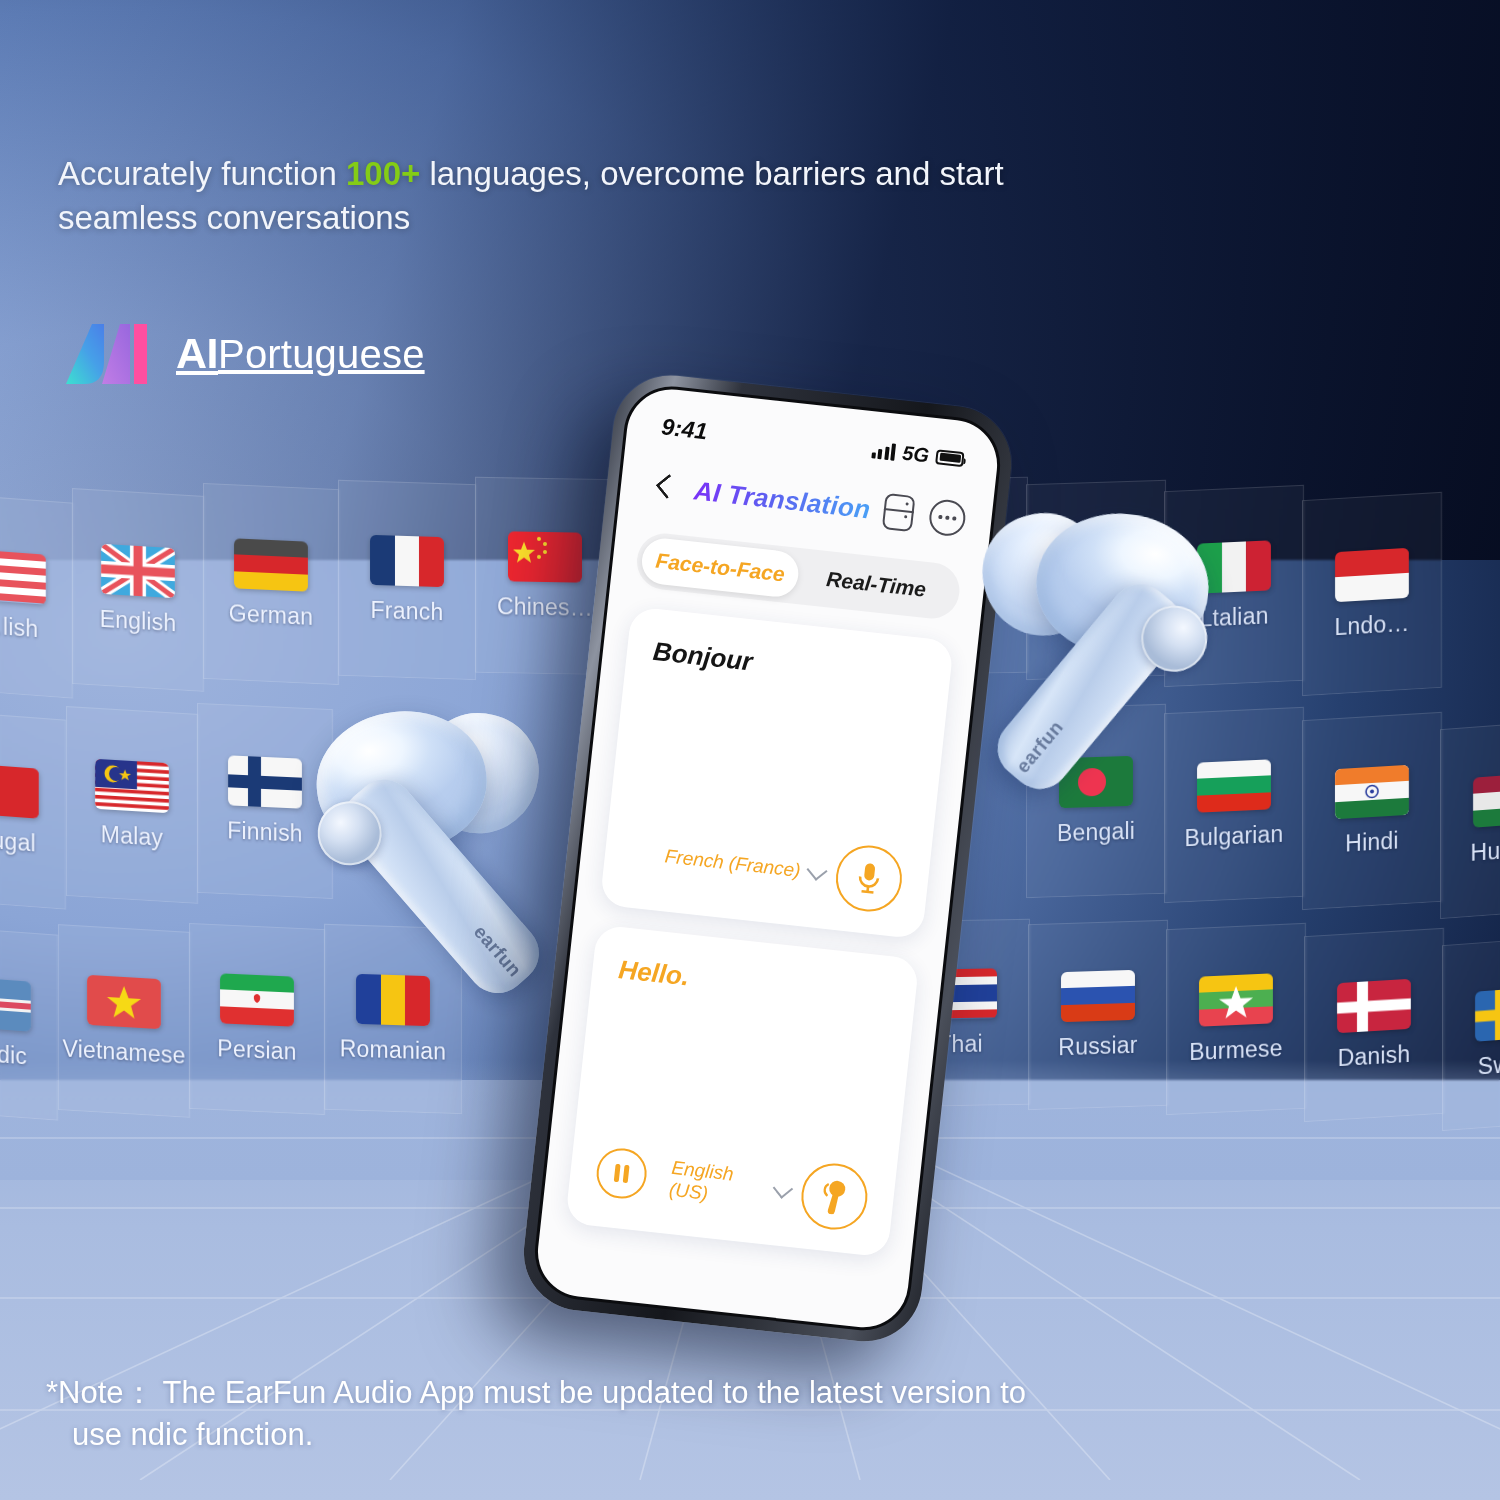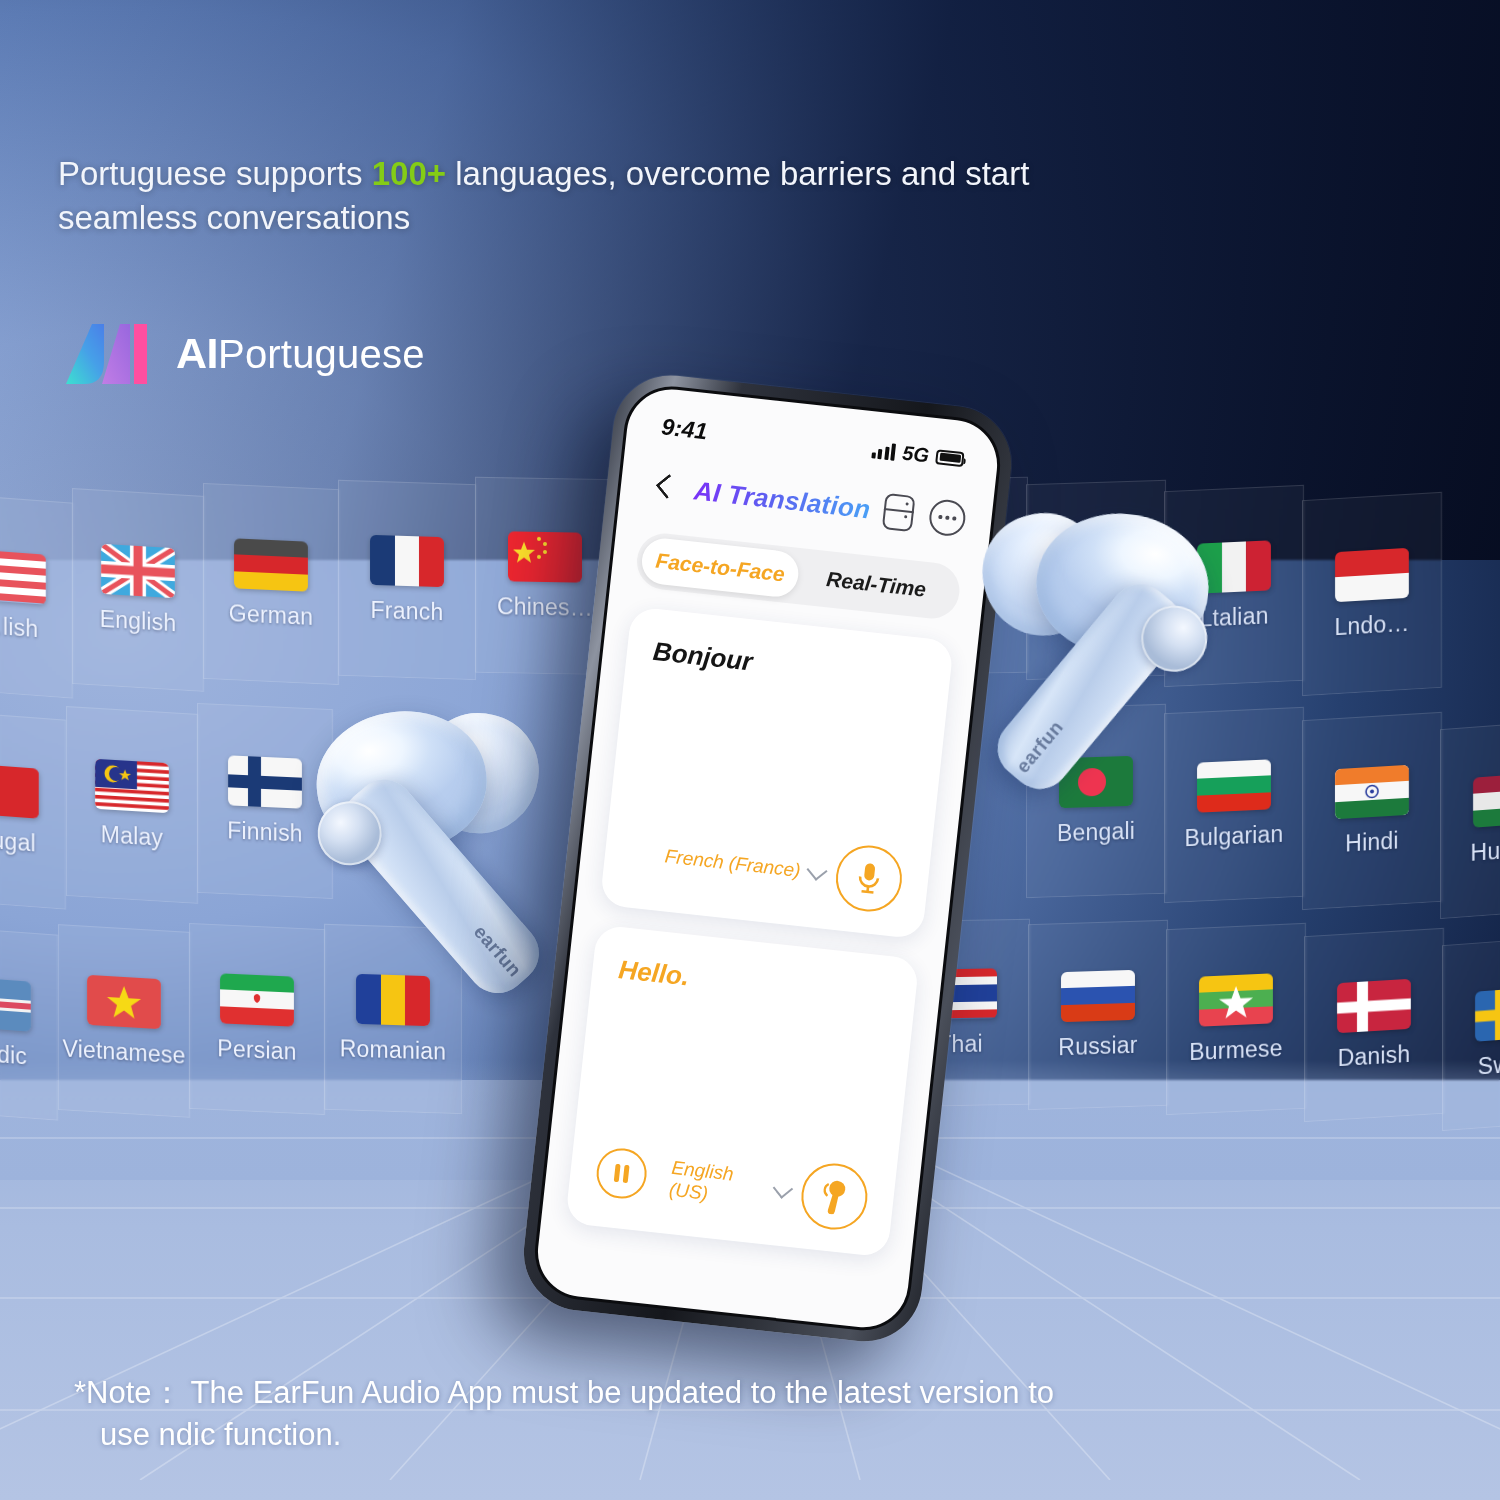--- a/index.html
+++ b/index.html
@@ -72,21 +72,21 @@
   .subhead{
     position:absolute;left:58px;top:152px;width:1090px;
     color:#f2f5fb;font-size:33px;line-height:1.32;font-weight:400;
     text-shadow:0 1px 6px rgba(0,0,0,.3);
   }
   .subhead b{font-weight:bold;color:#84cc16;}
 
   
   .ailogo{position:absolute;left:64px;top:322px;display:flex;align-items:center;gap:20px;}
   .ailogo .mark{width:92px;height:62px;position:relative;}
-  .ailogo .txt{display:flex;align-items:baseline;color:#fff;}
+  .ailogo .txt{display:flex;align-items:baseline;color:#fff;text-decoration:underline;}
   .ailogo .txt .ai{font-size:43px;font-weight:bold;letter-spacing:-0.5px;}
   .ailogo .txt .tr{font-size:40px;font-weight:400;letter-spacing:.2px;}
 
   
   .phone-wrap{
     position:absolute;left:455px;top:385px;width:560px;height:990px;
     transform:rotate(6.2deg);
     transform-origin:50% 50%;
   }
   .phone{
@@ -170,21 +170,21 @@
   .roundbtn{
     width:62px;height:62px;border-radius:50%;border:2.4px solid #F5A623;
     display:flex;align-items:center;justify-content:center;flex:none;background:#fff;cursor:pointer;
   }
   .roundbtn.small{width:46px;height:46px;}
   .pausebars{display:flex;gap:4px;}
   .pausebars i{display:block;width:5px;height:18px;background:#F5A623;border-radius:2px;}
 
   
   .note{
-    position:absolute;left:74px;top:1372px;width:1290px;
+    position:absolute;left:46px;top:1372px;width:1290px;
     color:#ffffff;font-size:31px;line-height:1.34;font-weight:400;
     text-shadow:0 1px 5px rgba(30,50,95,.35);
   }
   .note .ind{display:block;padding-left:26px;}
 
   
   .earbud{position:absolute;}
   .eb-body{
     position:absolute;border-radius:50% 50% 48% 48%;
     background:
@@ -538,21 +538,21 @@
                 <rect x="0" y="19.5" width="74" height="11" fill="#f6c512"></rect>
             </svg>
           </div>
         </div>
         <div class="lang">Swe…</div>
       </div>
     </div>
   </div>
 
   <div class="subhead">
-    <span>Portuguese supports </span><b>100+</b><span> languages, overcome barriers and start seamless conversations</span>
+    <span>Accurately function </span><b>100+</b><span> languages, overcome barriers and start seamless conversations</span>
   </div>
 
   <div class="ailogo">
     <div class="mark">
       <svg width="92" height="62" viewBox="0 0 92 62">
         <defs>
           <linearGradient id="gA" x1="0" y1="1" x2="1" y2="0">
             <stop offset="0%" stop-color="#3DE0D0"></stop>
               <stop offset="55%" stop-color="#46A0E8"></stop>
               <stop offset="100%" stop-color="#4A7FE8"></stop>

